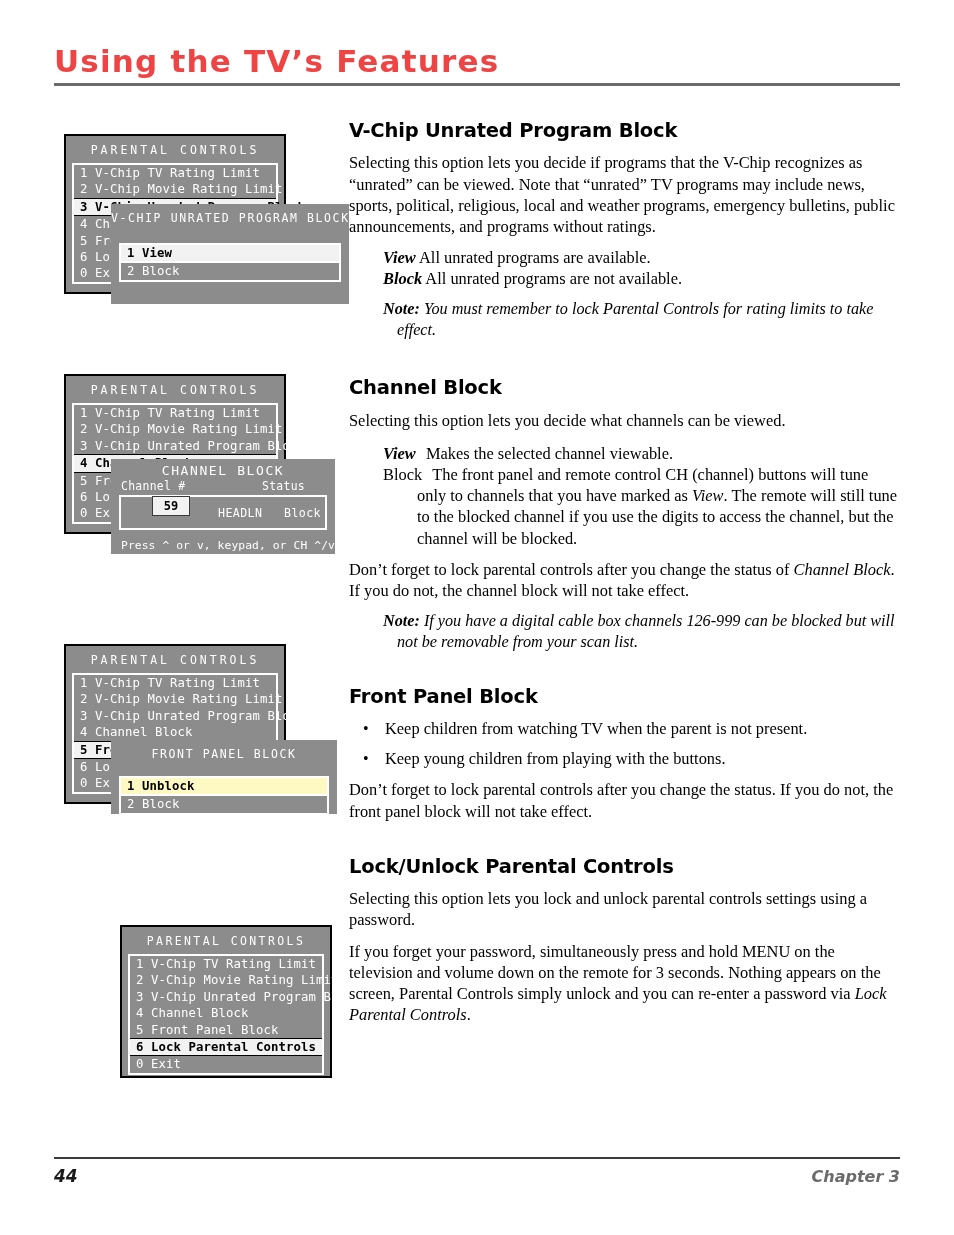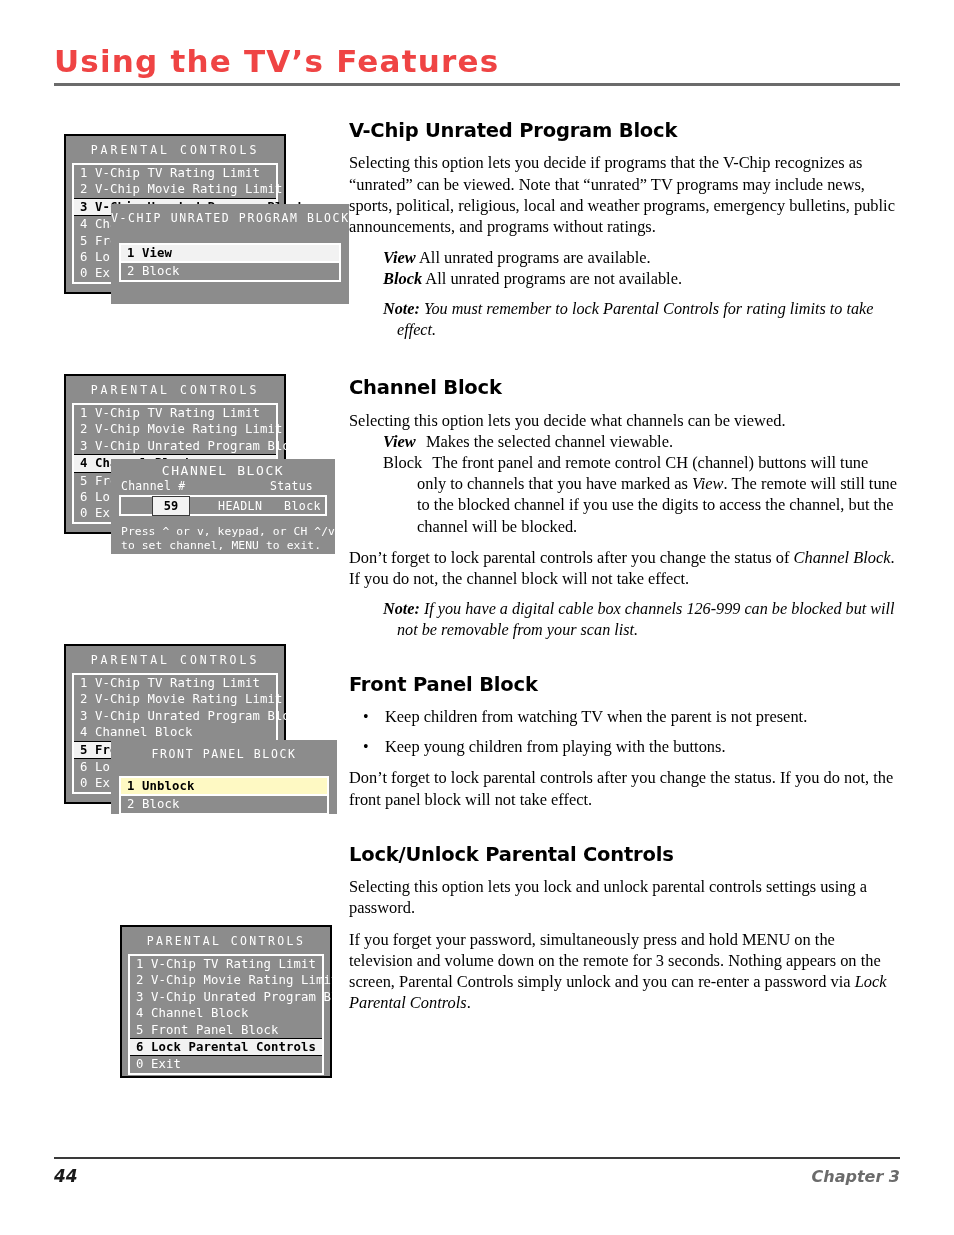--- a/index.html
+++ b/index.html
@@ -78,21 +78,21 @@
     margin: 0 0 11px 0;
     letter-spacing: -0.2px;
     line-height: 1.1;
   }
   p.body {
     font-size: 16.4px;
     line-height: 21.2px;
     margin: 0 0 10px 0;
     text-align: left;
   }
-  p.body.tight { margin-bottom: 0; }
+  p.body.tight { margin-bottom: 12px; }
   .indent-block {
     margin: 0 0 9px 0;
     padding-left: 34px;
   }
   .def-line {
     font-size: 16.4px;
     line-height: 21.2px;
     margin: 0;
     text-indent: -0.0px;
   }
@@ -193,25 +193,25 @@
 
   
   .cb-headers {
     display: flex;
     color: #ffffff;
     font-size: 11.4px;
     padding: 0 10px 2px 10px;
     letter-spacing: 0.3px;
   }
   .cb-headers .ch { }
-  .cb-headers .st { margin-left: auto; margin-right: 12px; }
+  .cb-headers .st { margin-left: auto; margin-right: 20px; }
   .cb-row {
     border: 2px solid #ffffff;
     background: #8c8c8c;
-    height: 21px;
+    height: 35px;
     display: flex;
     align-items: center;
     position: relative;
     box-sizing: border-box;
   }
   .cb-chan-box {
     position: absolute;
     left: 31px;
     top: -1px;
     width: 38px;

